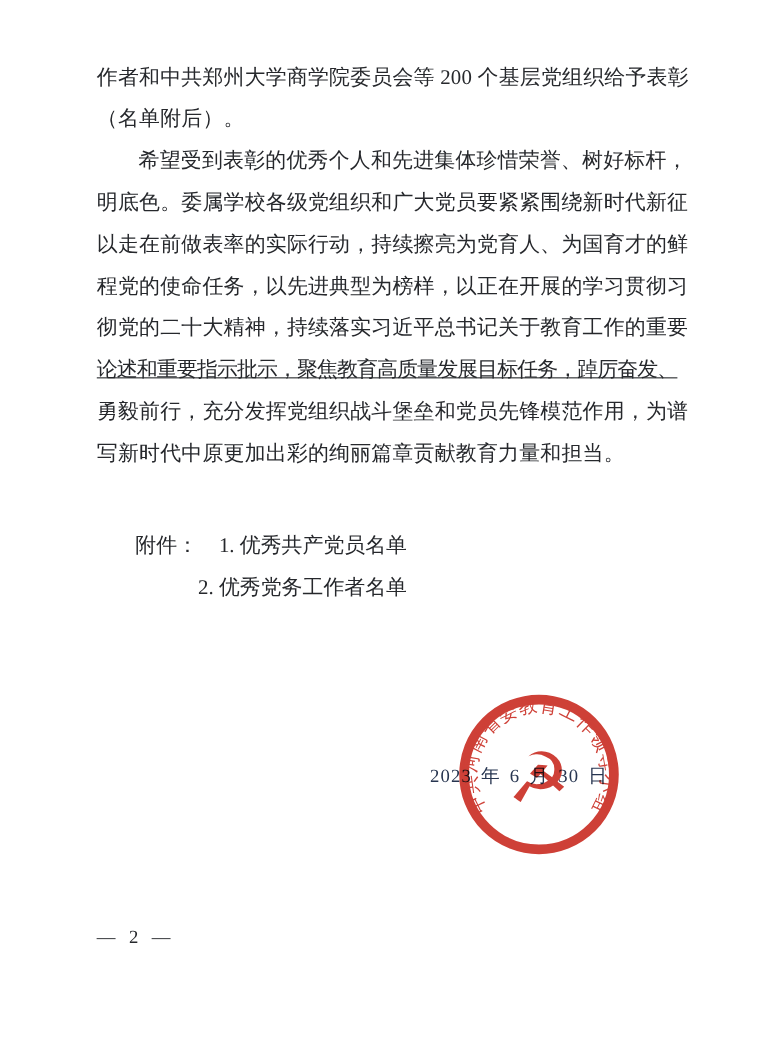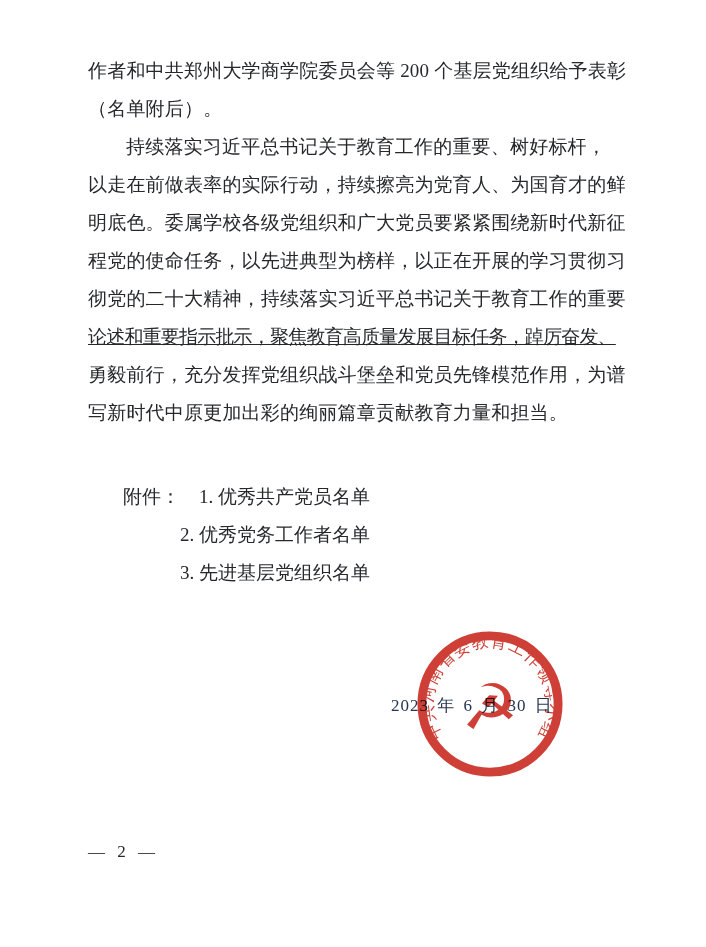--- a/index.html
+++ b/index.html
@@ -61,36 +61,35 @@
   }
 </style>
 </head>
 <body>
 
 <div class="page">
 
   <div class="body-lines">
     <div class="bline">作者和中共郑州大学商学院委员会等 200 个基层党组织给予表彰</div>
     <div class="bline">（名单附后）。</div>
-    <div class="bline indent">持续落实习近平总书记关于教育工作的重要、树好标杆，</div>
+    <div class="bline indent">希望受到表彰的优秀个人和先进集体珍惜荣誉、树好标杆，</div>
+    <div class="bline">明底色。委属学校各级党组织和广大党员要紧紧围绕新时代新征</div>
     <div class="bline">以走在前做表率的实际行动，持续擦亮为党育人、为国育才的鲜</div>
-    <div class="bline">明底色。委属学校各级党组织和广大党员要紧紧围绕新时代新征</div>
     <div class="bline">程党的使命任务，以先进典型为榜样，以正在开展的学习贯彻习</div>
     <div class="bline">彻党的二十大精神，持续落实习近平总书记关于教育工作的重要</div>
     <div class="bline tight">论述和重要指示批示，聚焦教育高质量发展目标任务，踔厉奋发、</div>
     <div class="bline">勇毅前行，充分发挥党组织战斗堡垒和党员先锋模范作用，为谱</div>
     <div class="bline">写新时代中原更加出彩的绚丽篇章贡献教育力量和担当。</div>
   </div>
 
   <div class="attach">
     <div class="attach-label">附件：</div>
     <div class="attach-items">
       <div class="attach-item">1. 优秀共产党员名单</div>
       <div class="attach-item">2. 优秀党务工作者名单</div>
-      <div class="attach-item">3. 先进基层党组织名单</div>
     </div>
   </div>
 
   <svg class="seal" viewBox="0 0 150 150" xmlns="http://www.w3.org/2000/svg" xmlns:xlink="http://www.w3.org/1999/xlink">
     <circle cx="75" cy="75" r="69" fill="none" stroke="#cb3228" stroke-width="9"></circle>
     <path id="sealArc" d="M 27.5 108.3 A 58 58 0 1 1 122.5 108.3" fill="none"></path>
     <text font-size="17" fill="#cb3228" letter-spacing="1" font-family="Liberation Serif, DejaVu Serif, serif">
       <textPath xlink:href="#sealArc" href="#sealArc" startOffset="50%" text-anchor="middle">中共河南省委教育工作领导小组</textPath>
     </text>
     <text x="75" y="100" font-size="64" text-anchor="middle" fill="#cb3228" font-family="DejaVu Sans, sans-serif">☭</text>

